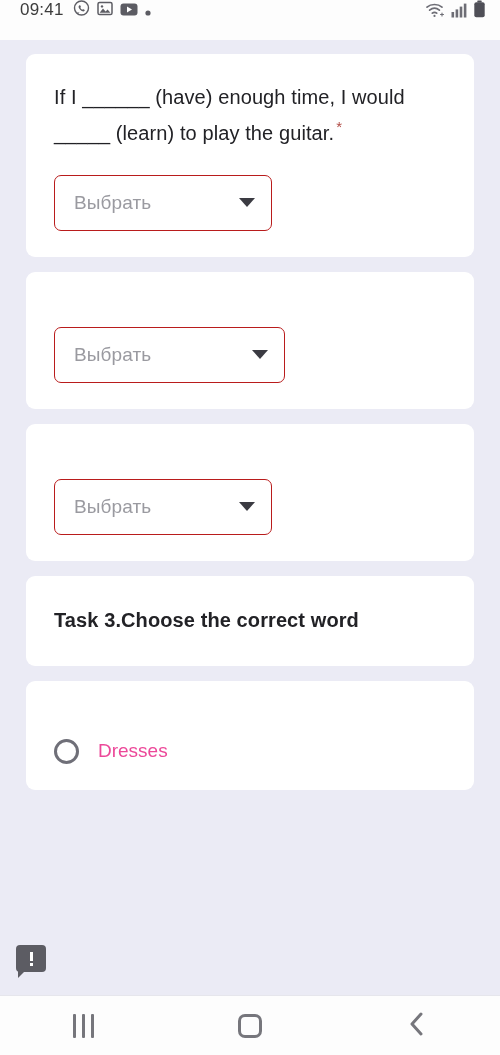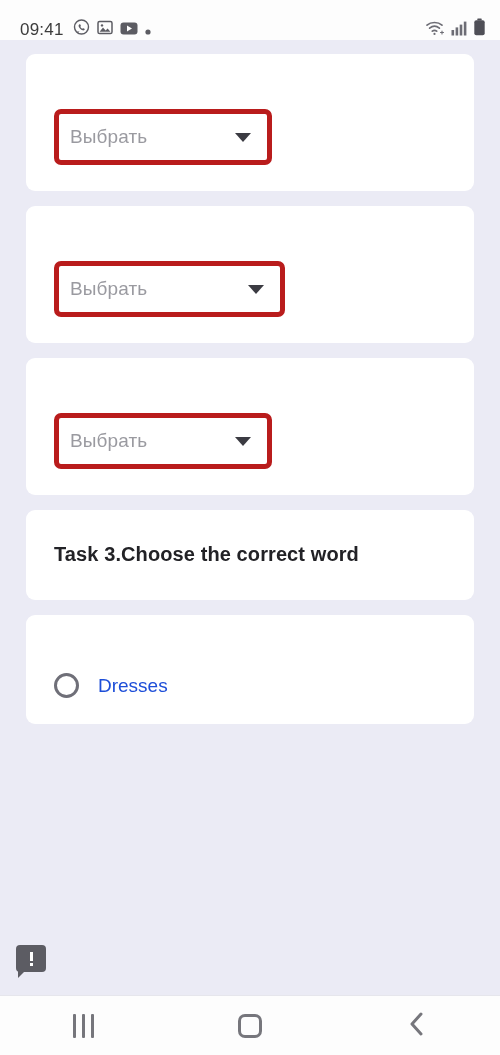--- a/index.html
+++ b/index.html
@@ -7,21 +7,21 @@
     width:500px; height:1055px;
     background:#ffffff;
     font-family:"Liberation Sans", sans-serif;
     overflow:hidden;
   }
   .phone { position:relative; width:500px; height:1055px; background:#ebebf5; }
 
   
   .statusbar {
     position:absolute; top:0; left:0; width:500px; height:40px;
-    background:#fdfdfd; display:flex; align-items:flex-end;
+    background:#fdfdfd; display:flex; align-items:flex-start;
     padding:0 14px 0 20px;
   }
   .sb-time { font-size:17px; color:#3c3c3c; letter-spacing:.2px; }
   .sb-left-icons { display:flex; align-items:center; gap:7px; margin-left:9px; }
   .sb-spacer { flex:1; }
   .sb-right-icons { display:flex; align-items:flex-end; gap:5px; }
   .ic { display:block; }
 
   
   .content {
@@ -39,41 +39,41 @@
 
   .qtext {
     font-size:20px; line-height:30px; color:#222226;
     letter-spacing:.1px;
   }
   .req { color:#b04a44; font-size:15px; vertical-align:super; margin-left:2px; }
 
   .select {
     margin-top:27px;
     height:56px;
-    border:5px solid #b91c1c;
+    border:1px solid #b91c1c;
     border-radius:7px;
     background:#fff;
     display:flex; align-items:center;
-    padding:0 16px 0 11px;
+    padding:0 16px 0 19px;
   }
   .select.w1 { width:218px; }
   .select.w2 { width:231px; }
   .select-label { font-size:19px; color:#9a9aa0; flex:1; letter-spacing:.1px; }
   .caret { width:0; height:0; border-left:8px solid transparent;
            border-right:8px solid transparent; border-top:9px solid #3b3b42; }
 
   .section-card { padding:33px 36px 34px 28px; }
   .section-title { font-size:20px; font-weight:bold; color:#222226; letter-spacing:.1px; }
 
   .option-row { display:flex; align-items:center; margin-top:30px; }
   .radio {
     width:25px; height:25px; border-radius:50%;
     border:3px solid #6f6f78; background:#fff; flex:none;
   }
-  .option-label { font-size:19px; color:#1d4ed8; margin-left:19px; }
+  .option-label { font-size:19px; color:#ec4899; margin-left:19px; }
 
   
   .chat-badge {
     position:absolute; left:16px; top:945px;
     width:30px; height:27px; background:#5c5c63;
     border-radius:4px;
     display:flex; align-items:center; justify-content:center;
     z-index:5;
   }
   .chat-badge::after {
@@ -158,20 +158,21 @@
           <rect x="4.3" y="0.4" width="4.4" height="2" rx="0.6" fill="#4f4f57"></rect>
           <rect x="1.3" y="2.2" width="10.4" height="15" rx="2" fill="#4f4f57"></rect>
         </svg>
       </span>
     </span>
   </div>
 
   <div class="content">
 
     <div class="card">
+      <div class="qtext"><span>If I ______ (have) enough time, I would _____ (learn) to play the guitar.</span><span class="req">*</span></div>
       <div class="select w1">
         <span class="select-label">Выбрать</span>
         <span class="caret"></span>
       </div>
     </div>
 
     <div class="card">
       <div class="select w2">
         <span class="select-label">Выбрать</span>
         <span class="caret"></span>

